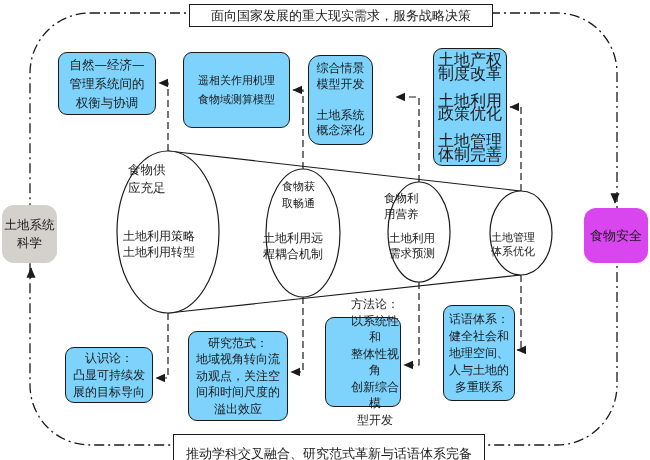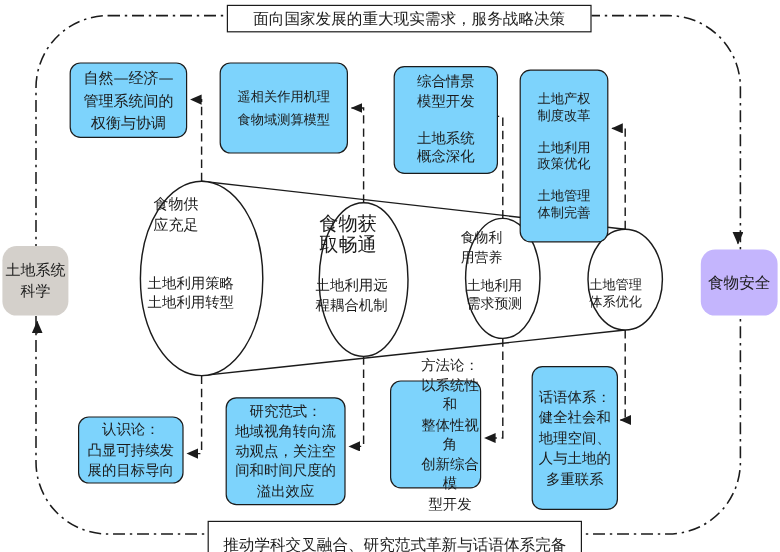--- a/index.html
+++ b/index.html
@@ -51,49 +51,49 @@
 
   <div class="node banner" style="left:189px;top:4px;width:304px;height:23px;font-size:13px;">
       <span>面向国家发展的重大现实需求，服务战略决策</span>
     </div>
   <div class="node banner" style="left:173px;top:434px;width:312px;height:40px;font-size:13px;">
       <span>推动学科交叉融合、研究范式革新与话语体系完备</span>
     </div>
 
   <div class="node gray ml" style="left:2px;top:205px;width:55px;height:58px;background:#d4d0cb;font-size:12.5px;line-height:18px;">土地系统
 科学</div>
-  <div class="node gray" style="left:584px;top:208px;width:64px;height:55px;background:#c4b5fd;font-size:13px;">
+  <div class="node gray" style="left:584px;top:208px;width:64px;height:55px;background:#d946ef;font-size:13px;">
       <span>食物安全</span>
     </div>
 
   <div class="node box ml" style="left:58px;top:52px;width:98px;height:63px;font-size:12.5px;line-height:19px;">自然—经济—
 管理系统间的
 权衡与协调</div>
   <div class="node box ml" style="left:183px;top:52px;width:107px;height:76px;font-size:11px;line-height:19px;">遥相关作用机理
 食物域测算模型</div>
-  <div class="node box ml" style="left:328px;top:55px;width:87px;height:90px;font-size:12px;line-height:15.5px;">综合情景
+  <div class="node box ml" style="left:308px;top:55px;width:65px;height:90px;font-size:12px;line-height:15.5px;border-radius:12px;">综合情景
 模型开发
 
 土地系统
 概念深化</div>
-  <div class="node box ml" style="left:433px;top:58px;width:74px;height:144px;font-size:11px;line-height:13.5px;">土地产权
+  <div class="node box ml" style="left:433px;top:48px;width:74px;height:118px;font-size:16px;line-height:13.5px;">土地产权
 制度改革
 
 土地利用
 政策优化
 
 土地管理
 体制完善</div>
 
   <div class="etext" style="left:128px;top:161px;width:80px;font-size:12.5px;line-height:18px;">食物供
 应充足</div>
   <div class="etext" style="left:123px;top:229px;width:90px;font-size:12px;line-height:16px;font-family:Liberation Mono, monospace;">土地利用策略
 土地利用转型</div>
 
-  <div class="etext" style="left:266px;top:178px;width:74px;font-size:16px;line-height:17px;">食物获
+  <div class="etext" style="left:282px;top:178px;width:74px;font-size:11px;line-height:17px;">食物获
 取畅通</div>
   <div class="etext" style="left:263px;top:230px;width:80px;font-size:12px;line-height:16px;">土地利用远
 程耦合机制</div>
 
   <div class="etext" style="left:384px;top:190px;width:70px;font-size:11.5px;line-height:16px;">食物利
 用营养</div>
   <div class="etext" style="left:389px;top:231px;width:60px;font-size:11.5px;line-height:15px;">土地利用
 需求预测</div>
 
   <div class="etext" style="left:491px;top:231px;width:60px;font-size:11px;line-height:14px;">土地管理
@@ -105,19 +105,19 @@
 间和时间尺度的
 溢出效应</div>
   <div class="node box ml" style="left:65px;top:347px;width:88px;height:56px;font-size:12px;line-height:17px;">认识论：
 凸显可持续发
 展的目标导向</div>
   <div class="node box ml" style="left:325px;top:317px;width:76px;height:90px;font-size:12px;line-height:16.5px;padding-left:24px;">方法论：
 以系统性和
 整体性视角
 创新综合模
 型开发</div>
-  <div class="node box ml" style="left:443px;top:305px;width:72px;height:120px;font-size:12px;line-height:17px;">话语体系：
+  <div class="node box ml" style="left:443px;top:305px;width:72px;height:96px;font-size:12px;line-height:17px;">话语体系：
 健全社会和
 地理空间、
 人与土地的
 多重联系</div>
 
 </div>
 
 </body></html>

